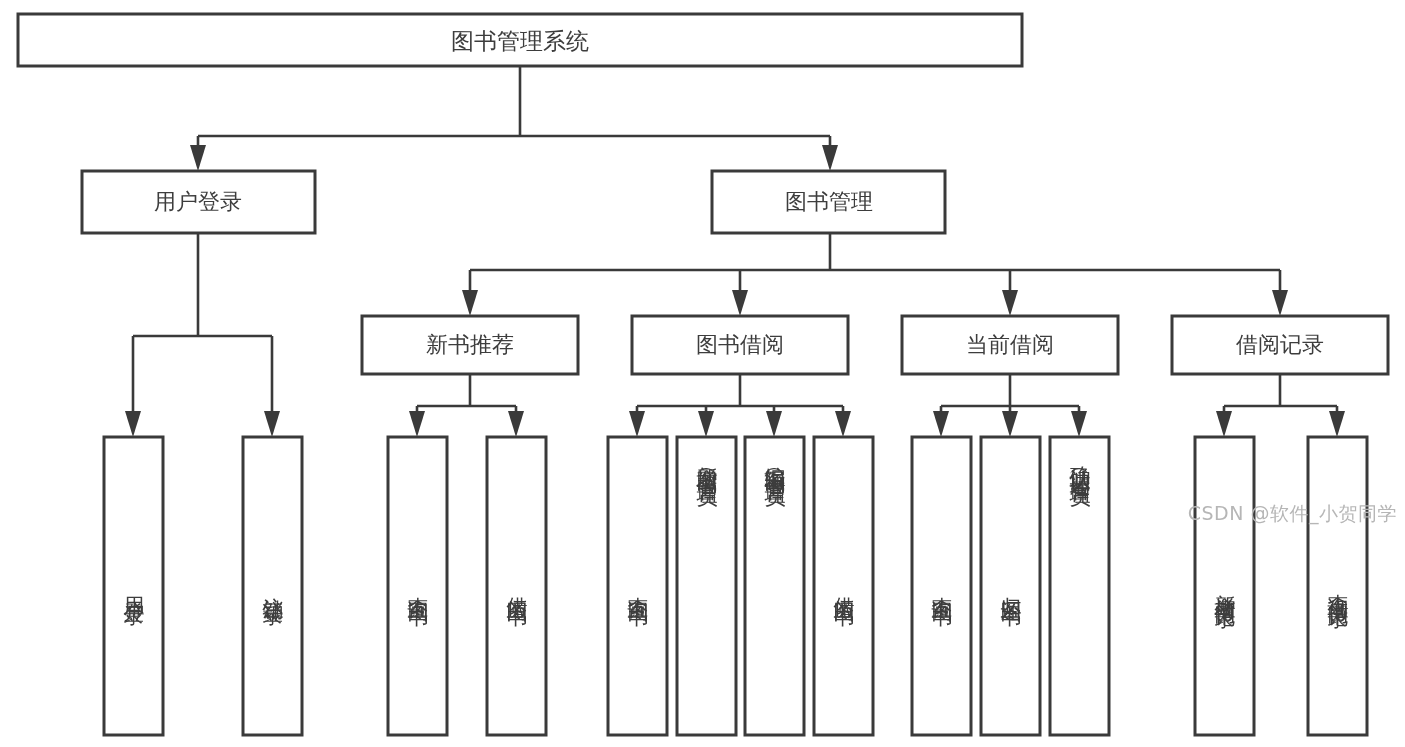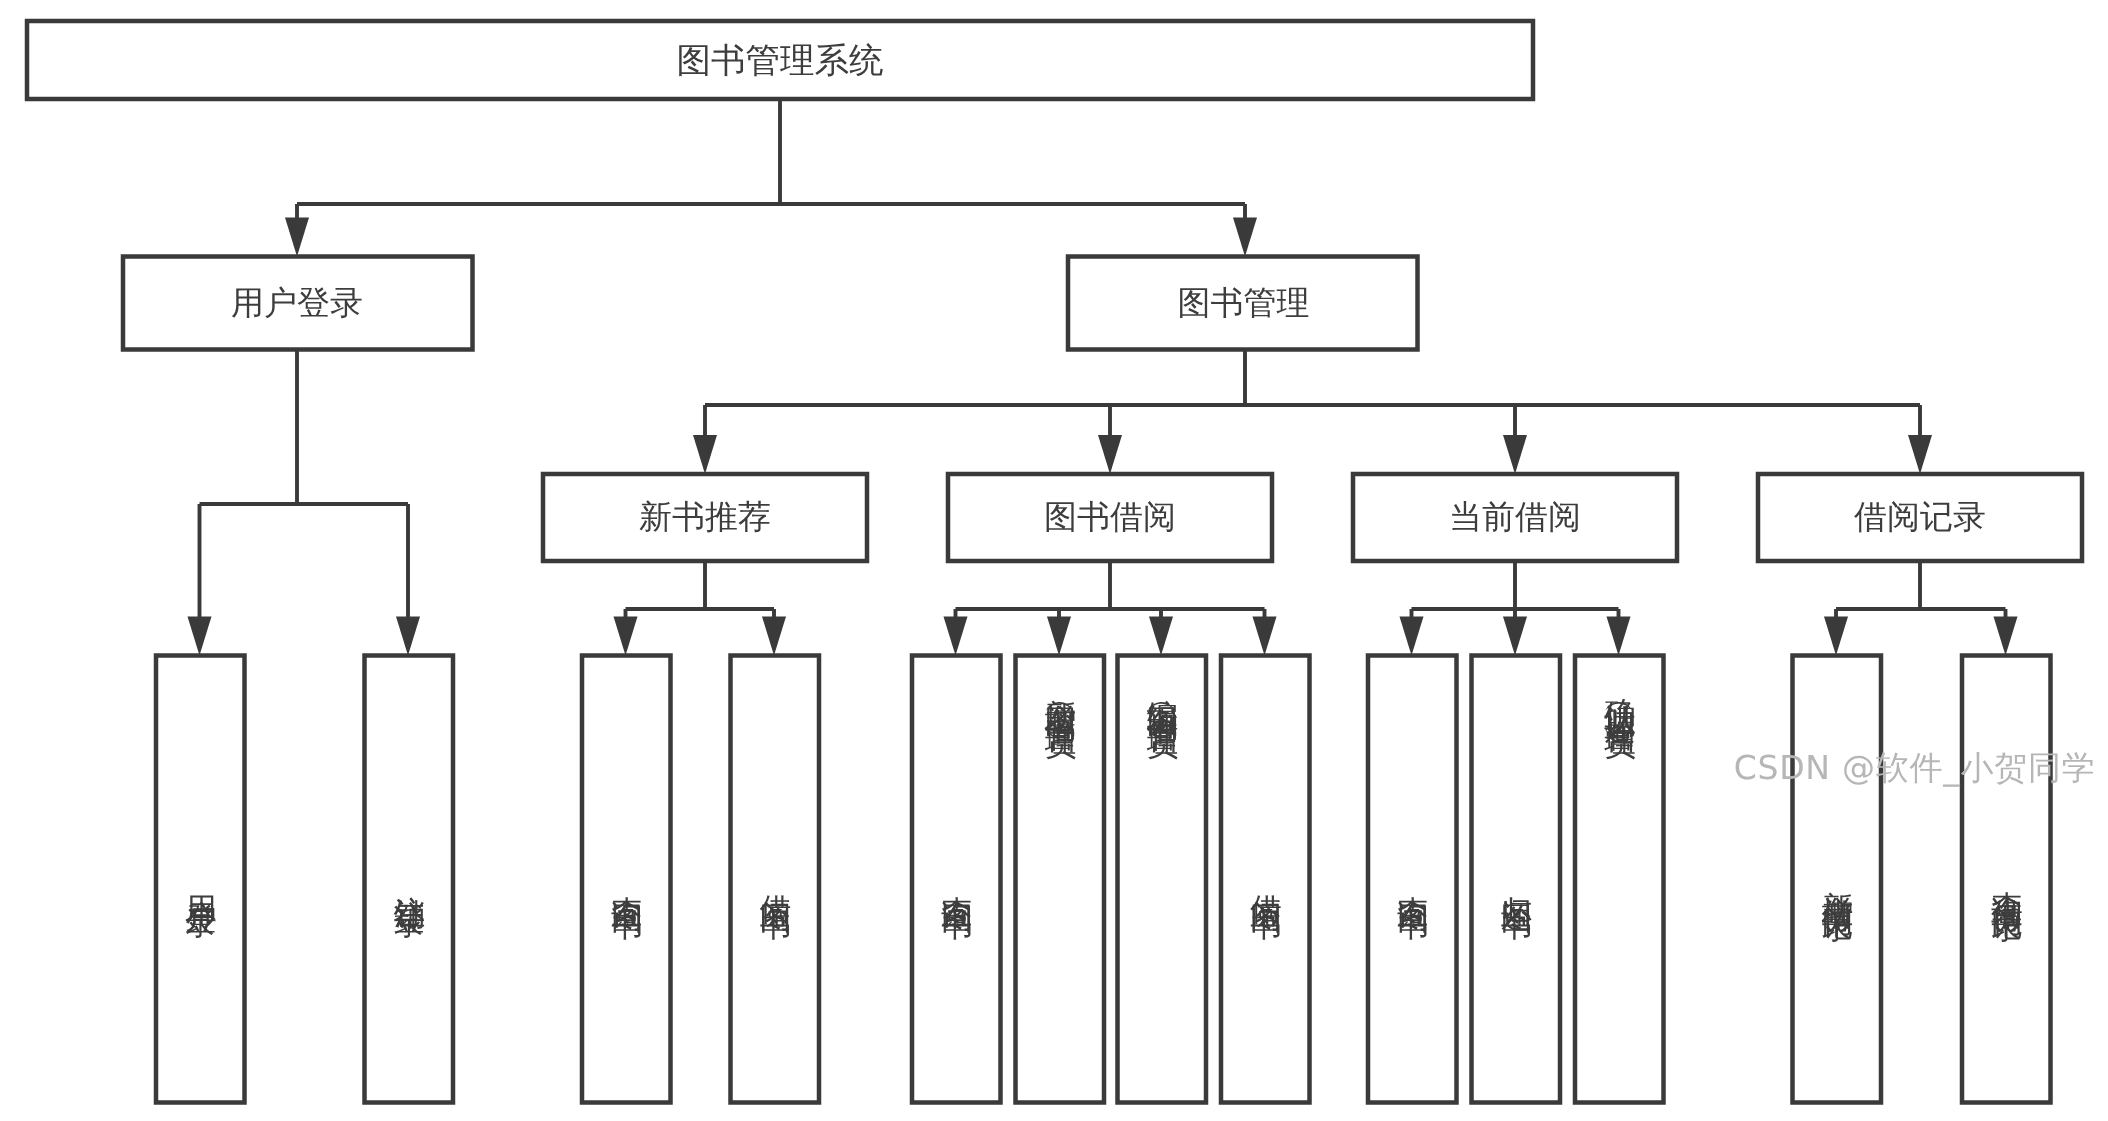--- a/index.html
+++ b/index.html
@@ -67,21 +67,21 @@
     line-height: 1;
     letter-spacing: 3px;
     color: #3d3d3d;
     white-space: nowrap;
   }
   .watermark {
     position: absolute;
     right: 8px;
     bottom: 6px;
     font-family: "DejaVu Sans", "Liberation Sans", sans-serif;
-    font-size: 22px;
+    font-size: 19px;
     color: #b6b6b6;
     letter-spacing: 0.5px;
     user-select: none;
   }
 </style>
 </head>
 <body>
 
 <div id="diagram-root">
 

